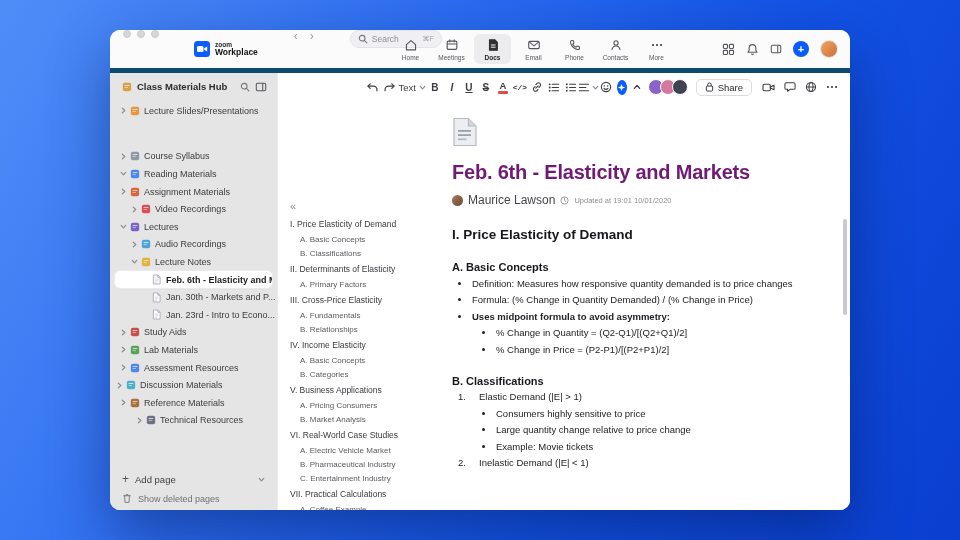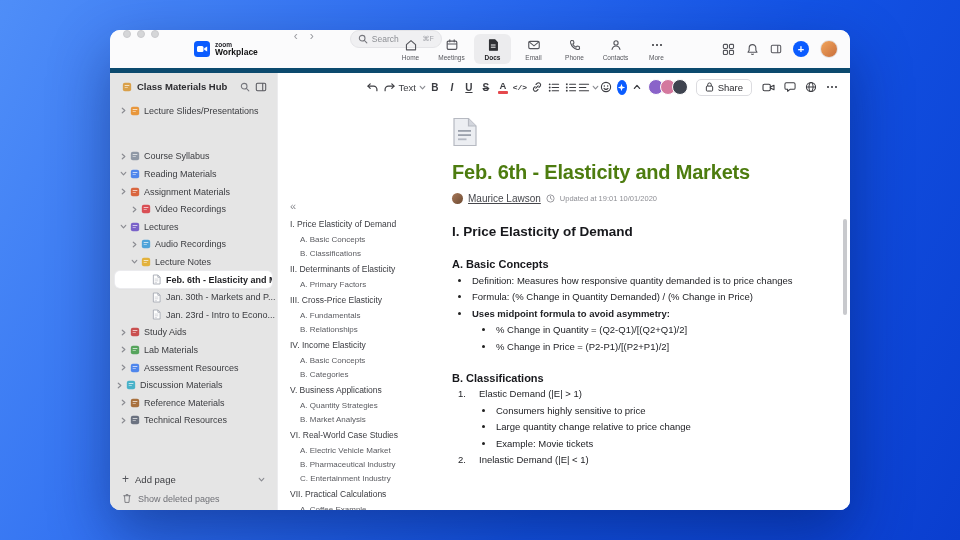--- a/index.html
+++ b/index.html
@@ -69,24 +69,24 @@
     border:1px solid #dcdce0;font-size:9.5px;color:#2c2c30;margin:0 6px 0 4px;font-family:inherit;}
   .tb-end{display:flex;align-items:center;gap:9px;}
   
   .docarea{flex:1;position:relative;overflow:hidden;}
   .outline{position:absolute;left:12px;top:100px;width:152px;}
   .out-collapse{font-size:11px;color:#8a8b90;margin-bottom:7px;line-height:1;}
   .out-item0{font-size:8.5px;color:#3a3b40;margin:6px 0;white-space:nowrap;overflow:hidden;}
   .out-item1{font-size:8px;color:#5a5b60;margin:5px 0 5px 10px;white-space:nowrap;overflow:hidden;}
   .doc-main{margin-left:174px;width:386px;padding-top:16px;}
   .doc-icon{margin-bottom:10px;}
-  .doc-title{font-size:20px;font-weight:800;color:#4d7c0f;margin:0 0 9px;letter-spacing:-.2px;}
+  .doc-title{font-size:20px;font-weight:800;color:#701a75;margin:0 0 9px;letter-spacing:-.2px;}
   .doc-meta{display:flex;align-items:center;gap:5px;}
   .avatar-xs{width:11px;height:11px;border-radius:50%;background:linear-gradient(135deg,#a8795a,#6d4a31);}
-  .author{font-size:10px;color:#45464b;text-decoration:underline;}
+  .author{font-size:12px;color:#45464b;}
   .updated{font-size:7.5px;color:#8e8f95;}
   .blk-h2{font-size:13.5px;font-weight:800;color:#17181c;margin:20px 0 0;}
   .blk-h3{font-size:11px;font-weight:800;color:#17181c;margin:19px 0 3px;}
   .blk-li{display:flex;align-items:flex-start;gap:11px;margin:3.5px 0;font-size:9.5px;color:#222327;line-height:13px;}
   .blk-li .dot{width:3px;height:3px;min-width:3px;border-radius:50%;background:#222;margin-top:5px;}
   .numlb{min-width:10px;}
   .scrollbar{position:absolute;right:3px;top:118px;width:4px;height:96px;border-radius:2px;background:#c8c9cd;}
 </style>
 </head>
 <body>
@@ -468,21 +468,21 @@
               </span>
               <span class="sb-ic">
                 <svg width="10" height="10" viewBox="0 0 12 12">
                   <rect x="1" y="1" width="10" height="10" rx="2.4" fill="#a8703d"></rect>
                   <rect x="3" y="3.8" width="6" height="1.1" rx=".55" fill="rgba(255,255,255,.9)"></rect>
                   <rect x="3" y="6.2" width="4.2" height="1.1" rx=".55" fill="rgba(255,255,255,.65)"></rect>
                 </svg>
               </span>
               <span class="sb-lb">Reference Materials</span>
             </div>
-            <div class="sb-row" style="padding-left: 8px;">
+            <div class="sb-row" style="padding-left: 24px;">
               <span class="sb-ch">
                 <svg width="7" height="7" viewBox="0 0 8 8">
                   <path d="M2.6 1.4l3 2.6-3 2.6" fill="none" stroke="#8b8c92" stroke-width="1.3" stroke-linecap="round" stroke-linejoin="round"></path>
                 </svg>
               </span>
               <span class="sb-ic">
                 <svg width="10" height="10" viewBox="0 0 12 12">
                   <rect x="1" y="1" width="10" height="10" rx="2.4" fill="#6b7280"></rect>
                   <rect x="3" y="3.8" width="6" height="1.1" rx=".55" fill="rgba(255,255,255,.9)"></rect>
                   <rect x="3" y="6.2" width="4.2" height="1.1" rx=".55" fill="rgba(255,255,255,.65)"></rect>
@@ -661,21 +661,21 @@
                 <div class="out-item1">B. Classifications</div>
                 <div class="out-item0">II. Determinants of Elasticity</div>
                 <div class="out-item1">A. Primary Factors</div>
                 <div class="out-item0">III. Cross-Price Elasticity</div>
                 <div class="out-item1">A. Fundamentals</div>
                 <div class="out-item1">B. Relationships</div>
                 <div class="out-item0">IV. Income Elasticity</div>
                 <div class="out-item1">A. Basic Concepts</div>
                 <div class="out-item1">B. Categories</div>
                 <div class="out-item0">V. Business Applications</div>
-                <div class="out-item1">A. Quantity Strategies</div>
+                <div class="out-item1">A. Pricing Consumers</div>
                 <div class="out-item1">B. Market Analysis</div>
                 <div class="out-item0">VI. Real-World Case Studies</div>
                 <div class="out-item1">A. Electric Vehicle Market</div>
                 <div class="out-item1">B. Pharmaceutical Industry</div>
                 <div class="out-item1">C. Entertainment Industry</div>
                 <div class="out-item0">VII. Practical Calculations</div>
                 <div class="out-item1">A. Coffee Example</div>
               </div>
           </div>
           <div class="doc-main">

